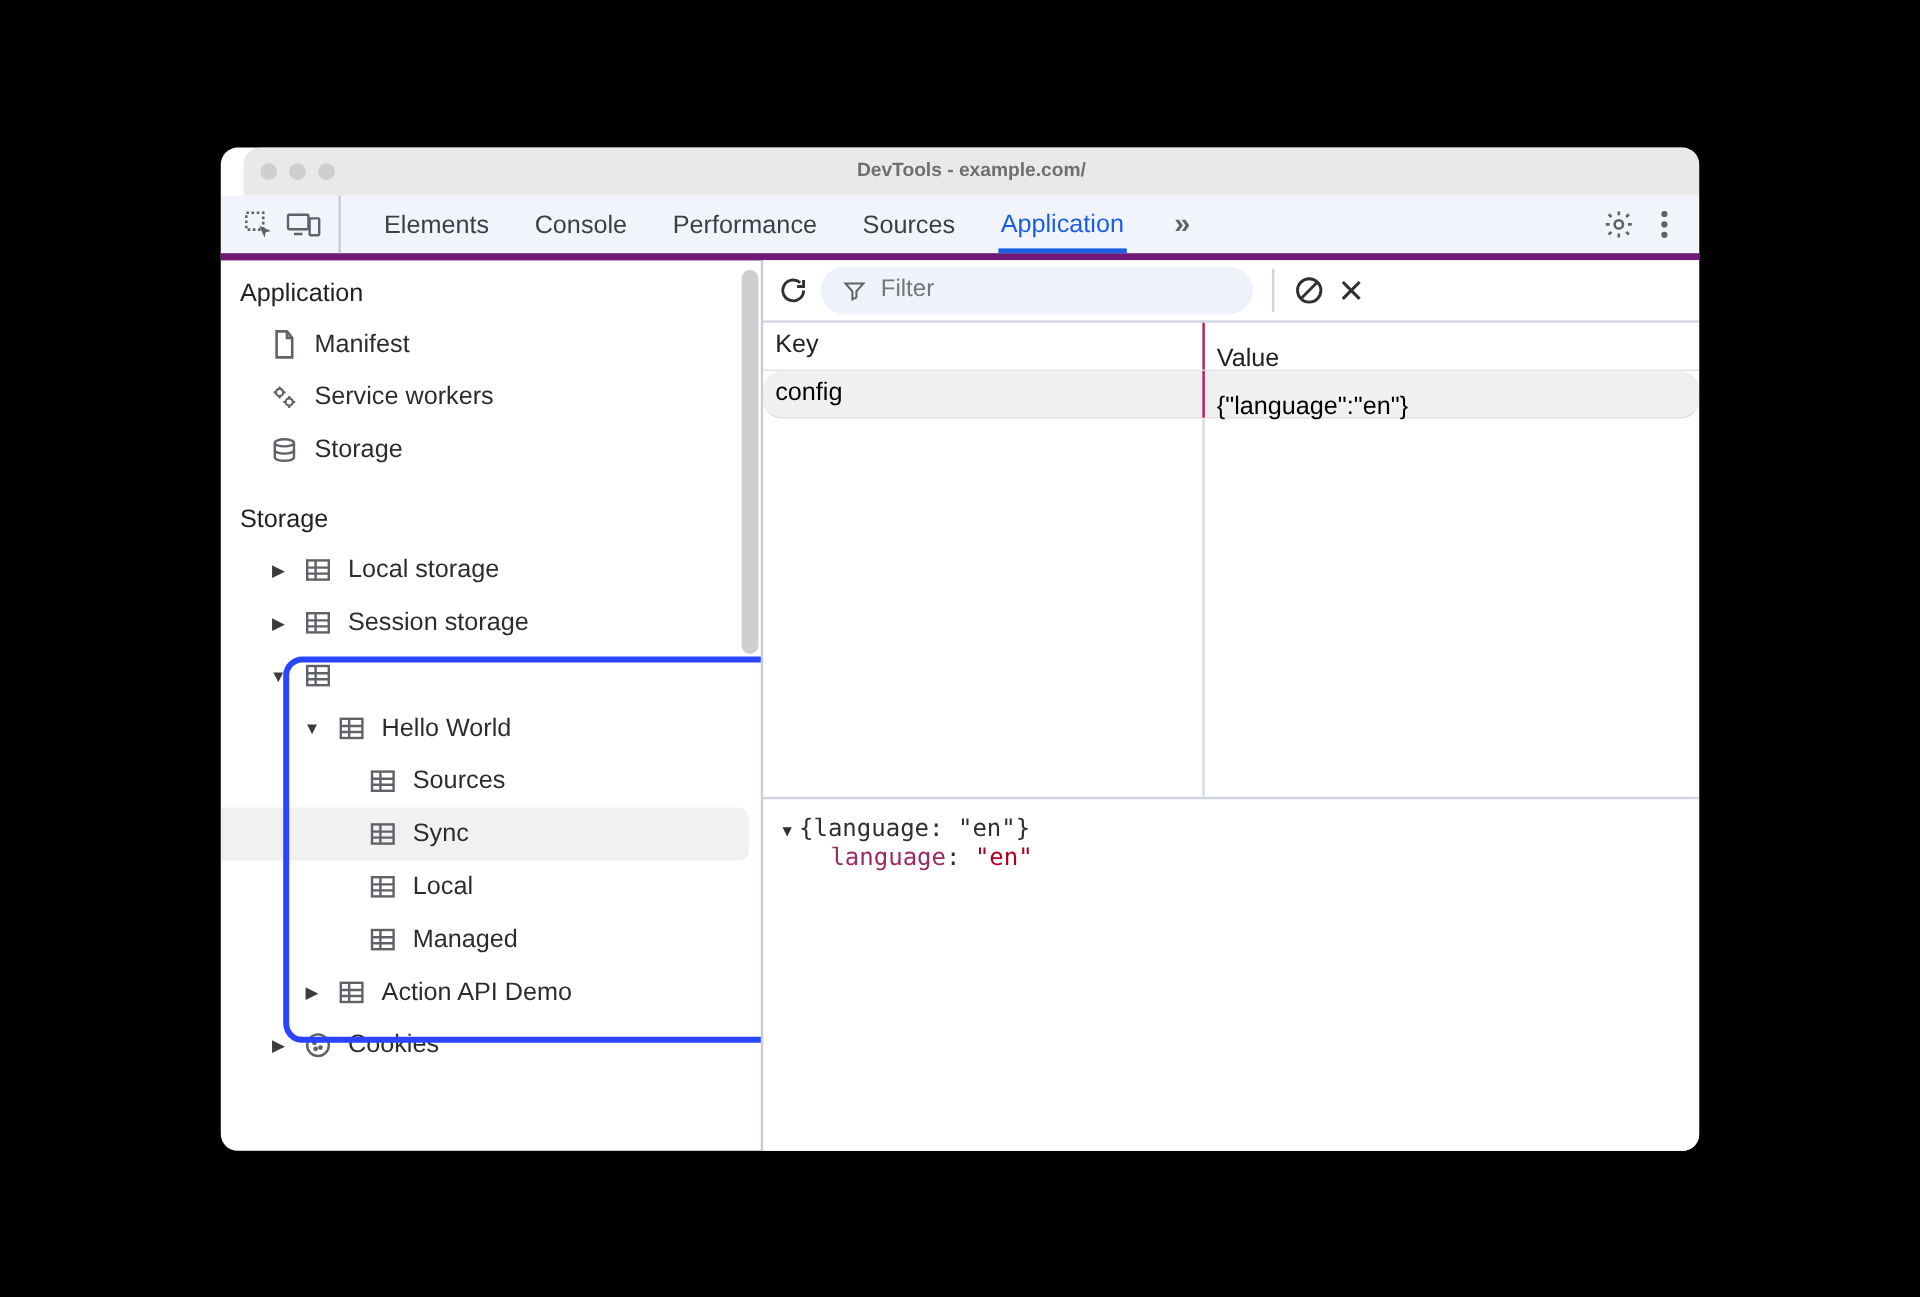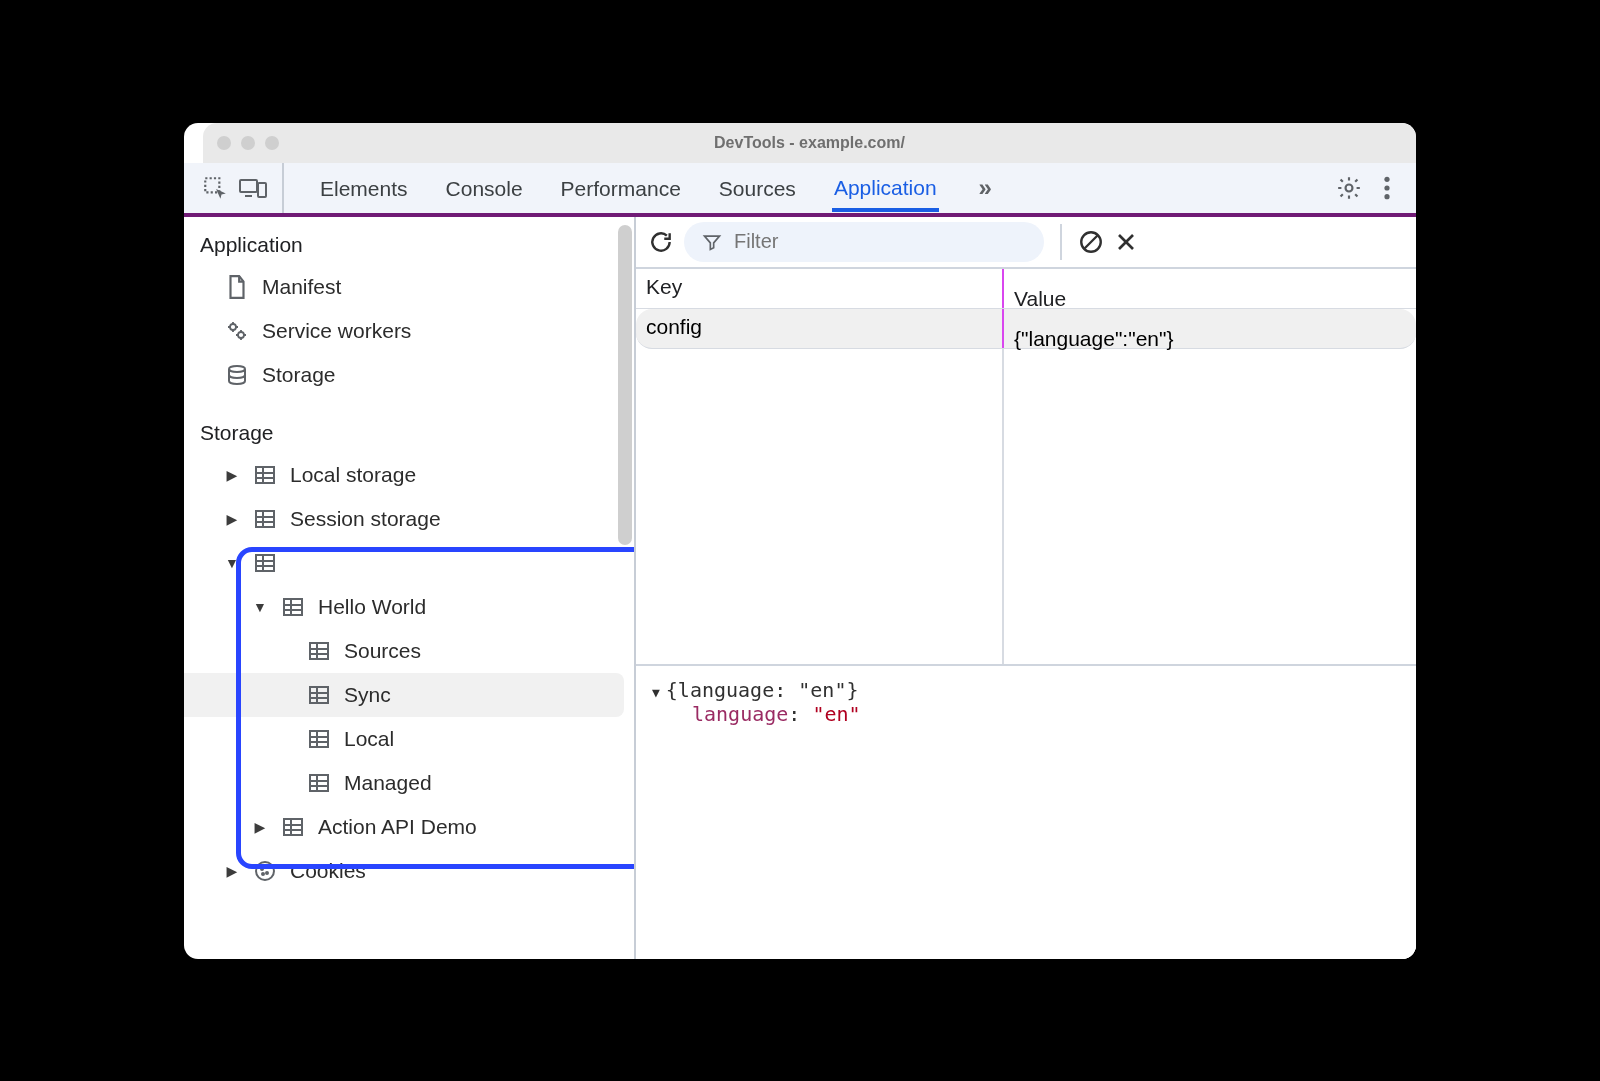--- a/index.html
+++ b/index.html
@@ -44,21 +44,21 @@
     text-align: center;
     font-size: 16px;
     color: #6f6f6f;
     font-weight: 600;
     pointer-events: none;
   }
   
   .tabbar {
     height: 54px;
     background: #f1f4fa;
-    border-bottom: 4px solid #701a75;
+    border-bottom: 6px solid #701a75;
     display: flex;
     align-items: stretch;
     padding: 0 4px;
   }
   .tabbar .left-tools {
     display: flex;
     align-items: center;
     gap: 10px;
     padding: 0 14px;
     border-right: 2px solid #c7cdd6;
@@ -195,21 +195,21 @@
     flex-direction: column;
     height: 395px;
   }
   .thead, .trow {
     display: flex;
     border-bottom: 1px solid #d7dbe2;
   }
   .thead { background: #fff; height: 40px; font-size: 21px; color:#202124; }
   .trow { height: 40px; font-size: 21px; background:#fafbff; }
   .trow.data { background:#f0f0f0;border-radius:16px; }
-  .col-key { width: 368px; padding: 6px 10px; border-right: 2px solid #d946ef; }
+  .col-key { width: 368px; padding: 6px 10px; border-right: 2px solid #be185d; }
   .col-val { flex: 1; padding: 18px 10px; }
   .tbody-fill { flex:1; display:flex; }
   .tbody-fill .col-key, .tbody-fill .col-val { border-right: 2px solid #d7dbe2; border-bottom:none; }
   .tbody-fill .col-val { border-right:none; }
   .preview {
     border-top: 2px solid #cfd5de;
     padding: 12px 16px;
     font-family: ui-monospace, Menlo, Consolas, monospace;
     font-size: 20px;
     color: #303030;

